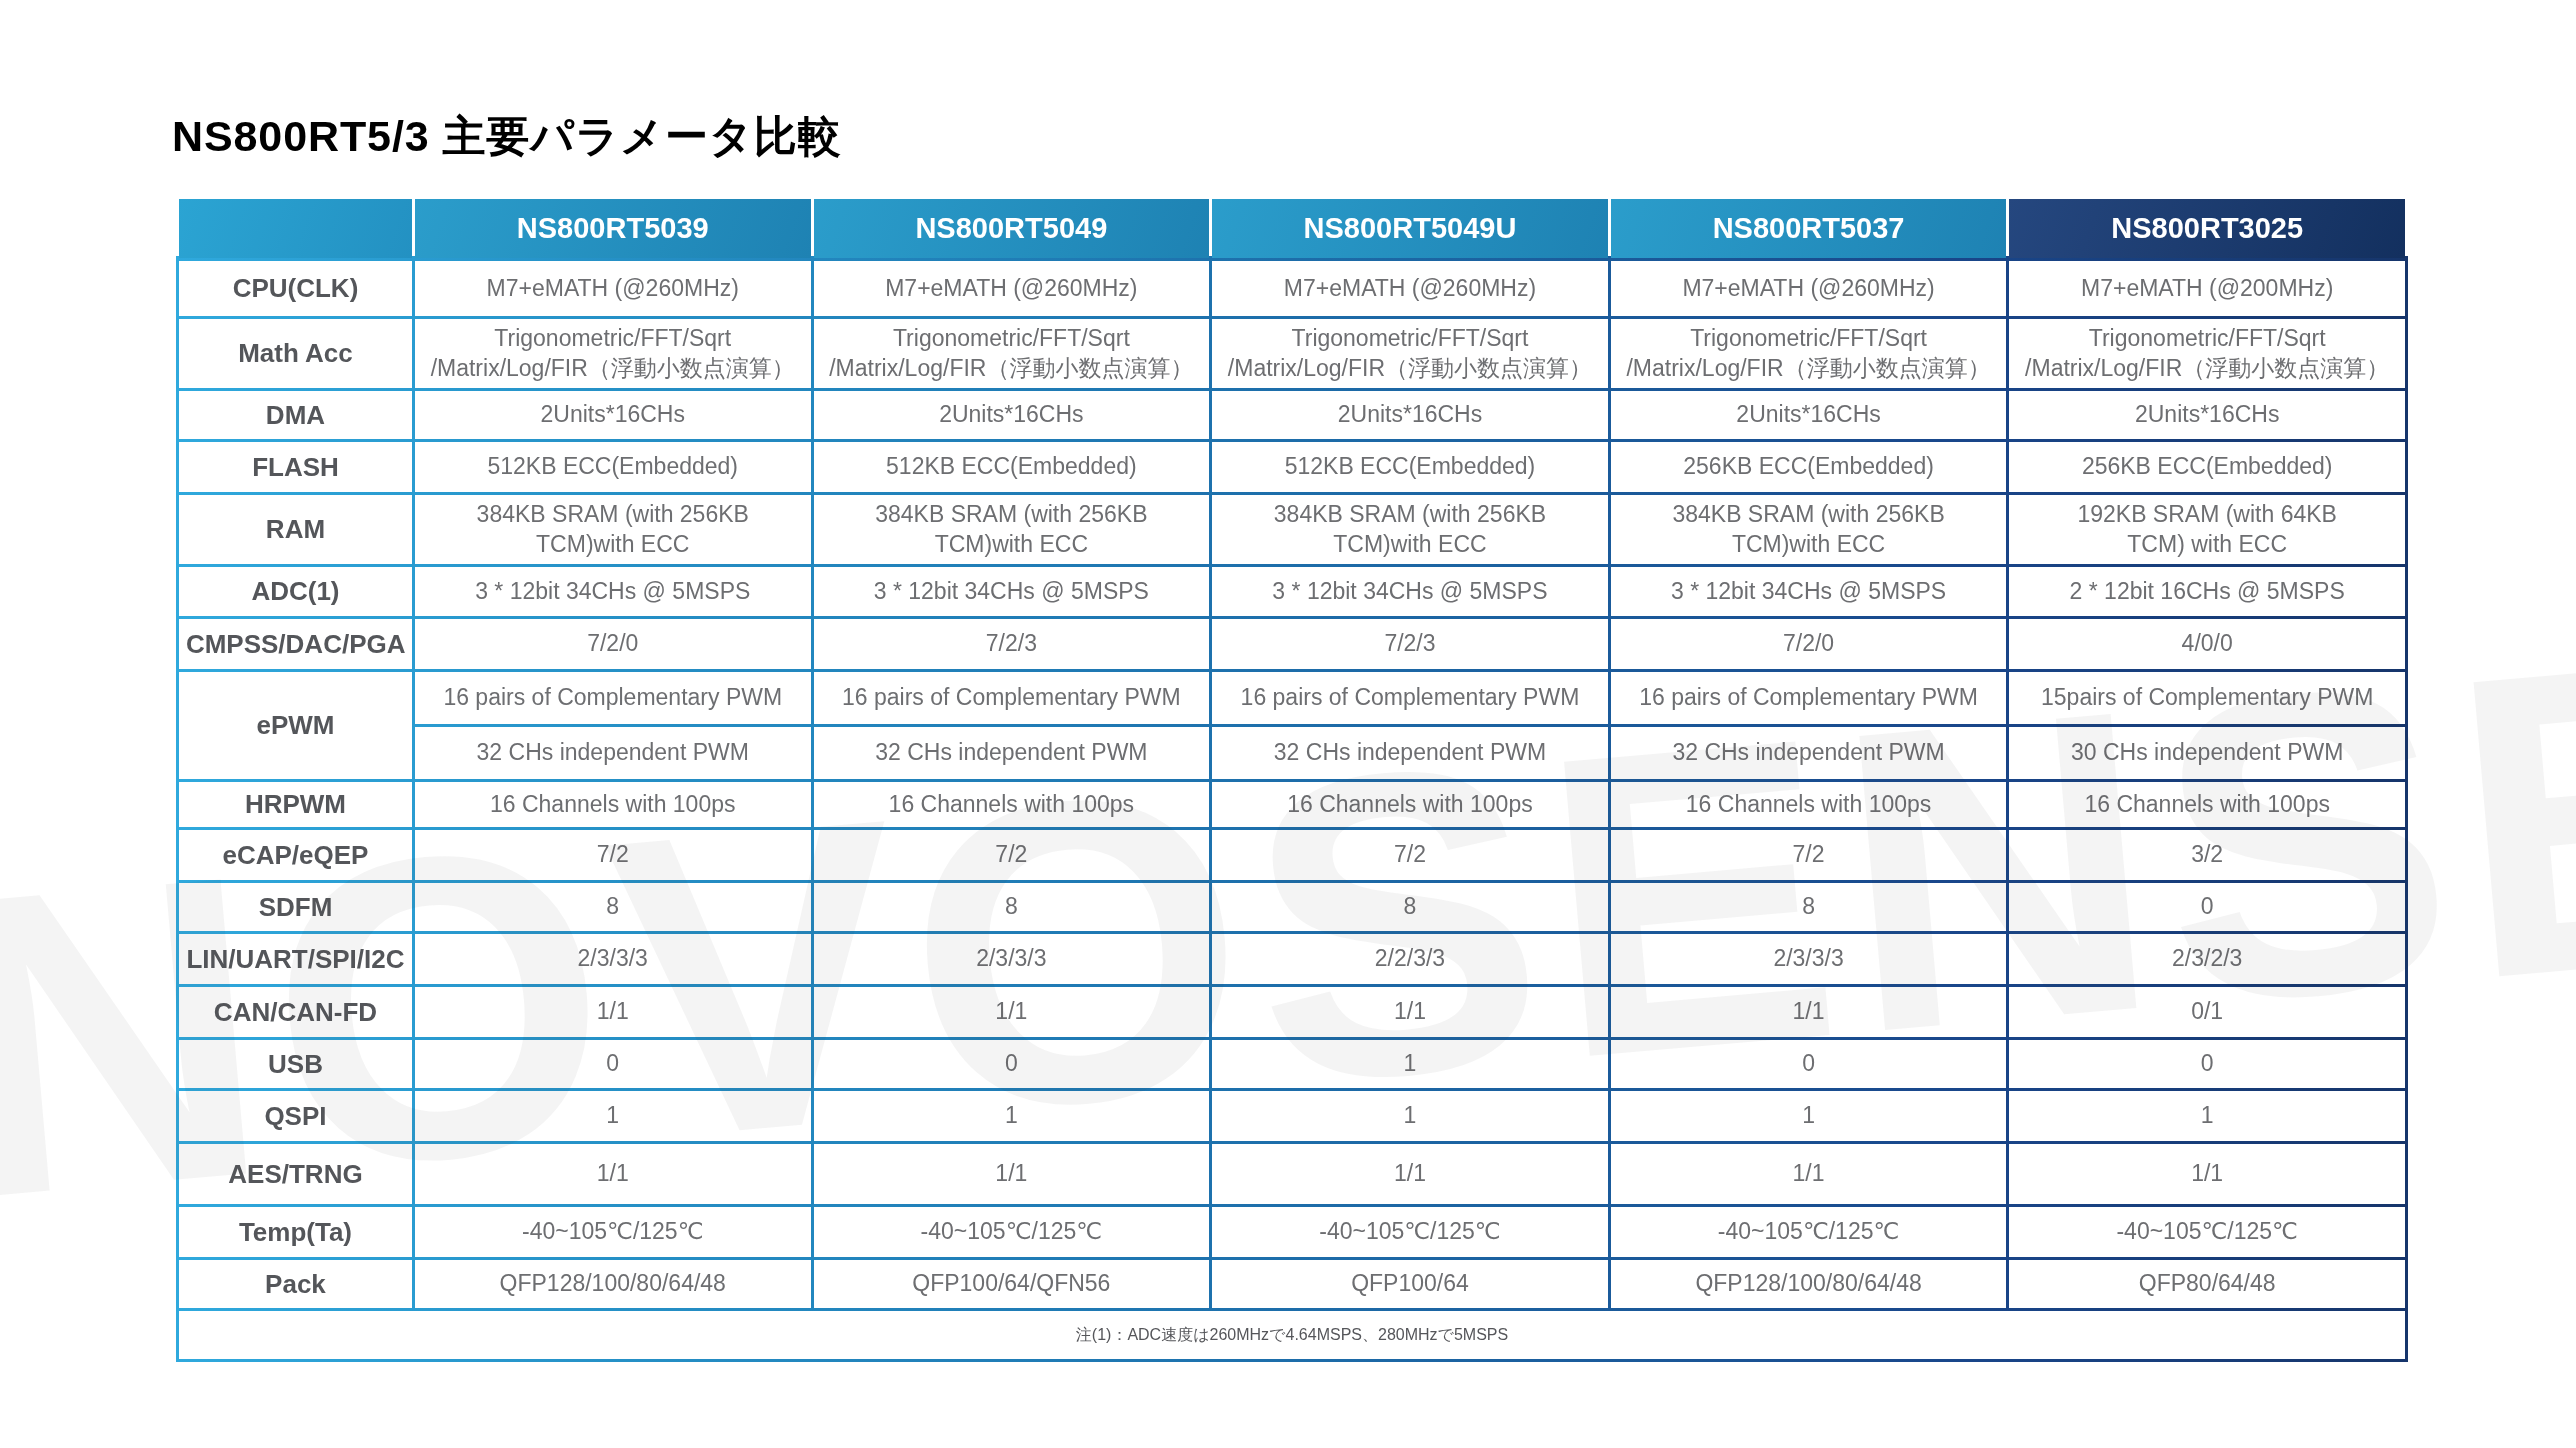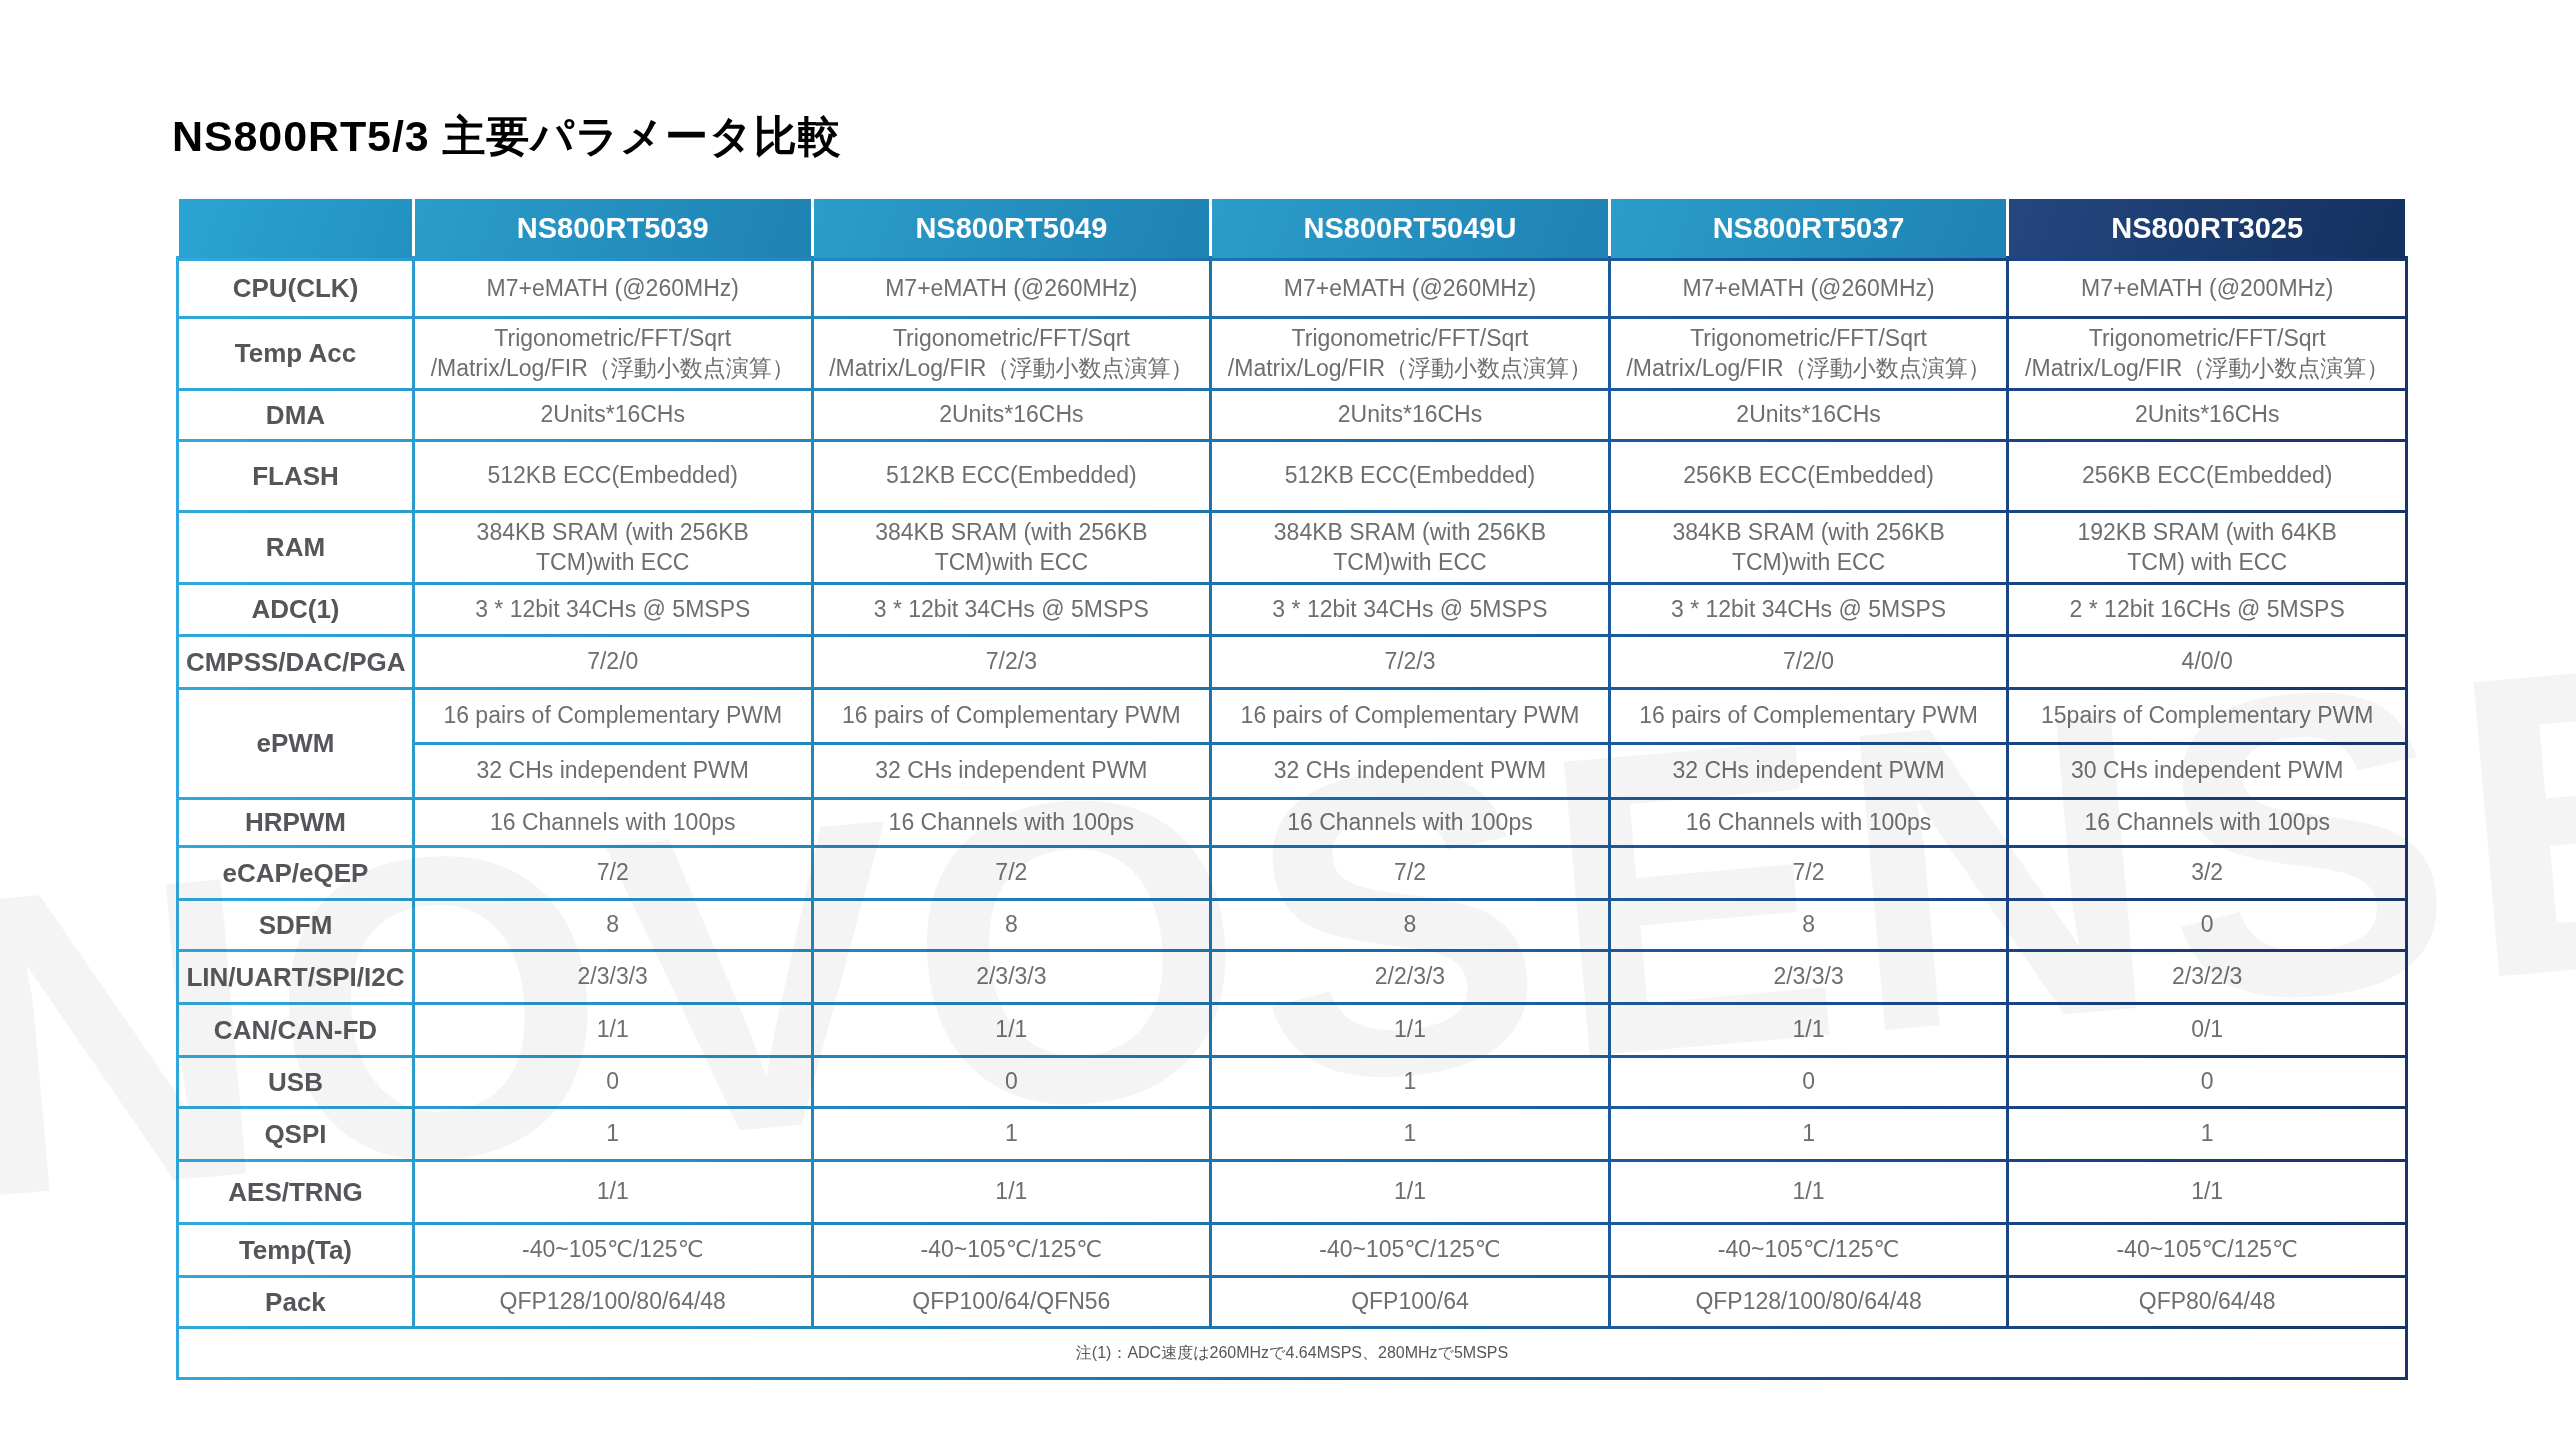--- a/index.html
+++ b/index.html
@@ -77,41 +77,41 @@
     <tbody id="tbody">
         <tr style="height: 55px; border-radius: 11px;">
           <td class="lbl">CPU(CLK)</td>
           <td class="val">M7+eMATH (@260MHz)</td>
           <td class="val">M7+eMATH (@260MHz)</td>
           <td class="val">M7+eMATH (@260MHz)</td>
           <td class="val">M7+eMATH (@260MHz)</td>
           <td class="val">M7+eMATH (@200MHz)</td>
         </tr>
         <tr style="height: 69px;">
-          <td class="lbl">Temp Acc</td>
+          <td class="lbl">Math Acc</td>
           <td class="val">Trigonometric/FFT/Sqrt
 /Matrix/Log/FIR（浮動小数点演算）</td>
           <td class="val">Trigonometric/FFT/Sqrt
 /Matrix/Log/FIR（浮動小数点演算）</td>
           <td class="val">Trigonometric/FFT/Sqrt
 /Matrix/Log/FIR（浮動小数点演算）</td>
           <td class="val">Trigonometric/FFT/Sqrt
 /Matrix/Log/FIR（浮動小数点演算）</td>
           <td class="val">Trigonometric/FFT/Sqrt
 /Matrix/Log/FIR（浮動小数点演算）</td>
         </tr>
         <tr style="height: 48px;">
           <td class="lbl">DMA</td>
           <td class="val">2Units*16CHs</td>
           <td class="val">2Units*16CHs</td>
           <td class="val">2Units*16CHs</td>
           <td class="val">2Units*16CHs</td>
           <td class="val">2Units*16CHs</td>
         </tr>
-        <tr style="height: 68px;">
+        <tr style="height: 50px;">
           <td class="lbl">FLASH</td>
           <td class="val">512KB ECC(Embedded)</td>
           <td class="val">512KB ECC(Embedded)</td>
           <td class="val">512KB ECC(Embedded)</td>
           <td class="val">256KB ECC(Embedded)</td>
           <td class="val">256KB ECC(Embedded)</td>
         </tr>
         <tr style="height: 69px;">
           <td class="lbl">RAM</td>
           <td class="val">384KB SRAM (with 256KB

